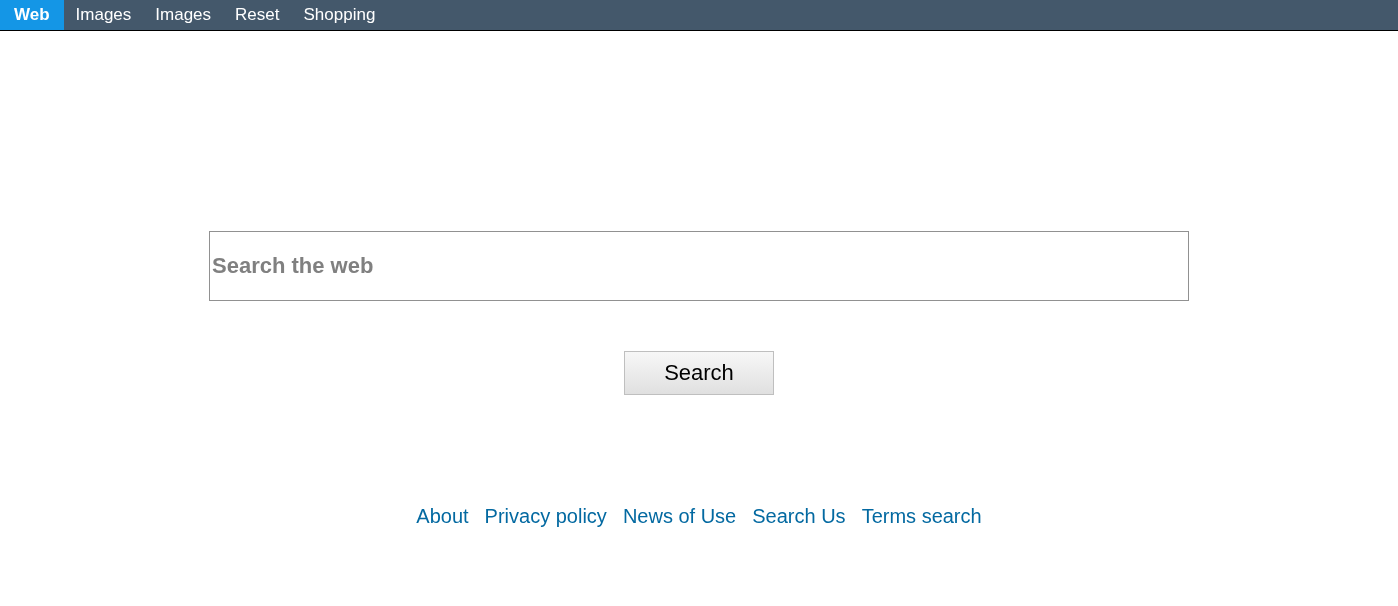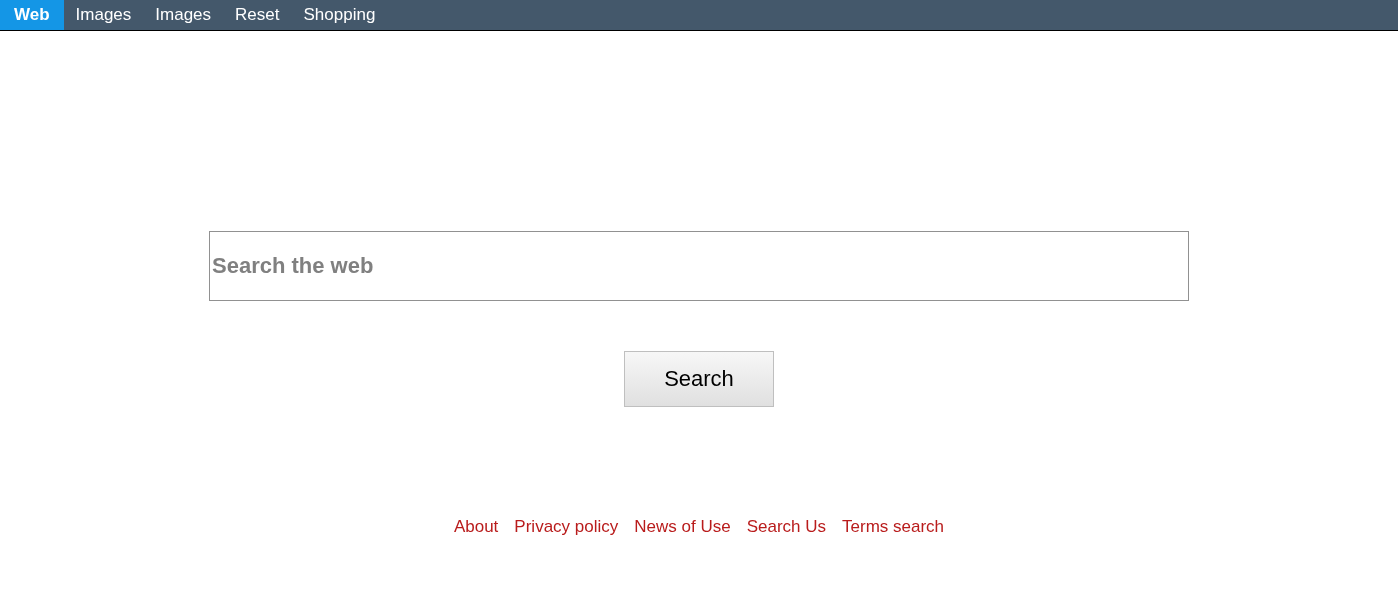--- a/index.html
+++ b/index.html
@@ -47,36 +47,36 @@
       color: #333;
       outline: none;
     }
     .search-box::placeholder {
       color: #808080;
       font-weight: bold;
     }
     .search-button {
       margin-top: 50px;
       width: 150px;
-      height: 56px;
+      height: 44px;
       font-size: 22px;
       background: linear-gradient(to bottom, #f7f7f7, #e0e0e0);
       border: 1px solid #bfbfbf;
       cursor: pointer;
       color: #000;
     }
     .footer {
       margin-top: 110px;
       display: flex;
       justify-content: center;
       gap: 16px;
     }
     .footer-link {
-      color: #b91c1c;
-      font-size: 17px;
+      color: #0369a1;
+      font-size: 20px;
       cursor: pointer;
       text-decoration: none;
     }
   </style>
 </head>
 <body>
 
 <nav class="top-nav">
   <div class="nav-item active">Web</div>
   <div class="nav-item">Images</div>

